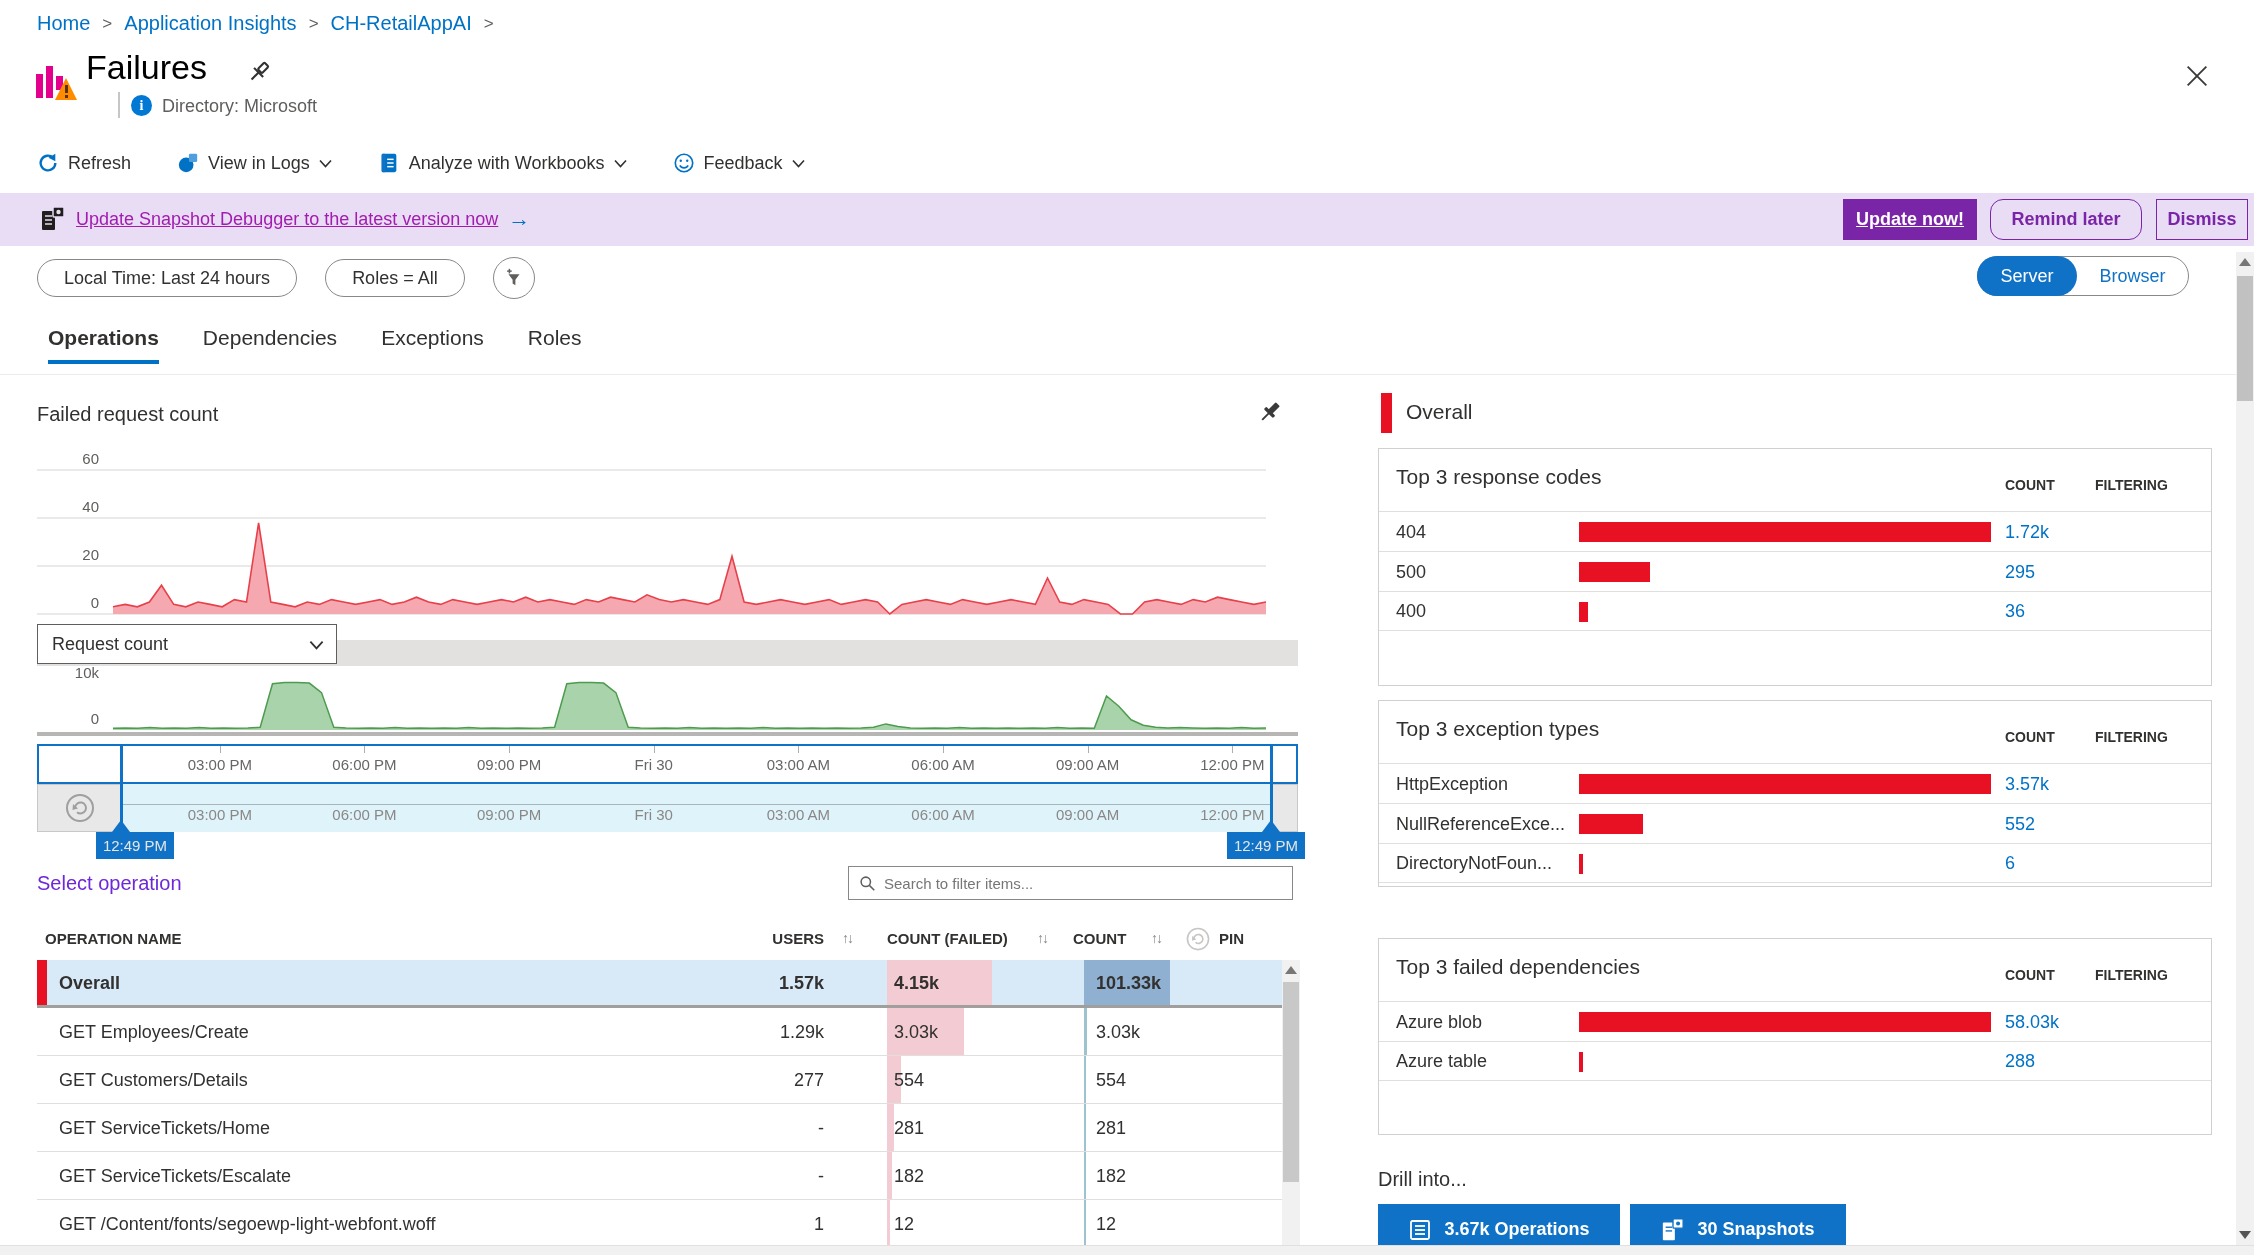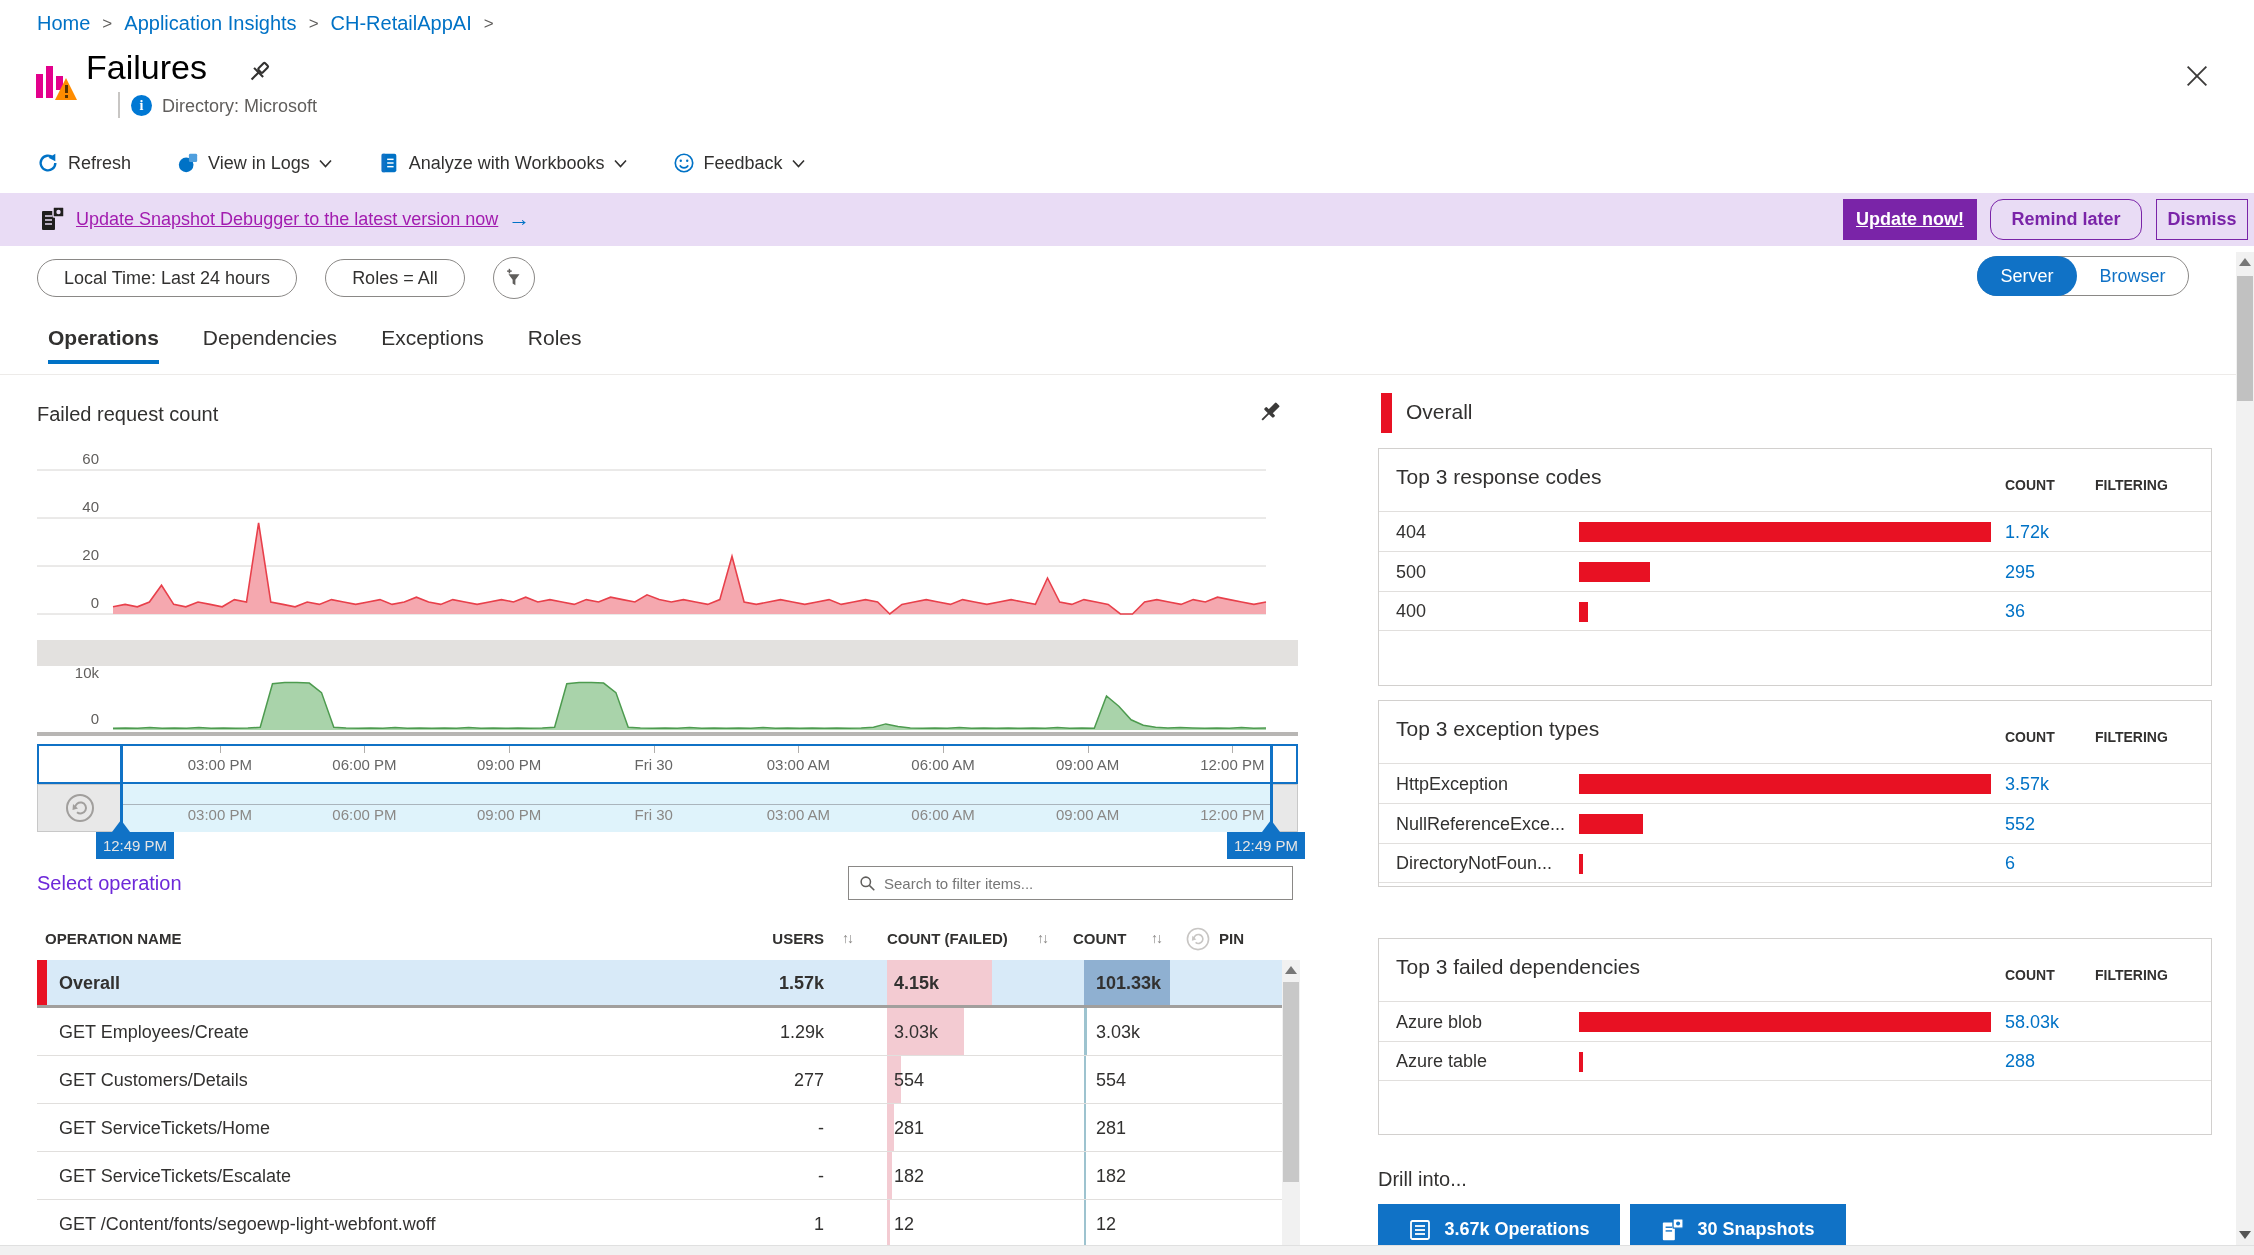--- a/index.html
+++ b/index.html
@@ -274,20 +274,26 @@
     <line class="gridline" x1="0" y1="120" x2="1229" y2="120" stroke="#C8C6C4" stroke-width="2"></line>
     <line class="gridline" x1="0" y1="168" x2="1229" y2="168"></line>
     <text class="ytick" x="62" y="18" text-anchor="end">60</text>
     <text class="ytick" x="62" y="66" text-anchor="end">40</text>
     <text class="ytick" x="62" y="114" text-anchor="end">20</text>
     <text class="ytick" x="62" y="162" text-anchor="end">0</text>
     <polygon class="area" fill="#F5A8AF" points="76,168 76.0,160.8 88.1,158.4 100.3,160.8 112.4,156.0 124.5,139.2 136.7,158.4 148.8,160.8 161.0,156.0 173.1,158.4 185.2,160.8 197.4,153.6 209.5,156.0 221.6,76.8 233.8,156.0 245.9,158.4 258.1,160.8 270.2,156.0 282.3,158.4 294.5,153.6 306.6,156.0 318.7,158.4 330.9,156.0 343.0,153.6 355.1,158.4 367.3,156.0 379.4,151.2 391.6,156.0 403.7,158.4 415.8,153.6 428.0,156.0 440.1,158.4 452.2,156.0 464.4,153.6 476.5,156.0 488.7,151.2 500.8,156.0 512.9,153.6 525.1,156.0 537.2,158.4 549.3,153.6 561.5,156.0 573.6,151.2 585.7,153.6 597.9,156.0 610.0,148.8 622.2,153.6 634.3,156.0 646.4,153.6 658.6,156.0 670.7,158.4 682.8,153.6 695.0,110.4 707.1,156.0 719.3,158.4 731.4,156.0 743.5,153.6 755.7,156.0 767.8,158.4 779.9,156.0 792.1,153.6 804.2,158.4 816.3,156.0 828.5,153.6 840.6,156.0 852.8,168.0 864.9,158.4 877.0,156.0 889.2,153.6 901.3,156.0 913.4,158.4 925.6,153.6 937.7,156.0 949.9,158.4 962.0,156.0 974.1,153.6 986.3,156.0 998.4,158.4 1010.5,132.0 1022.7,156.0 1034.8,158.4 1046.9,153.6 1059.1,156.0 1071.2,158.4 1083.4,168.0 1095.5,168.0 1107.6,156.0 1119.8,153.6 1131.9,156.0 1144.0,158.4 1156.2,153.6 1168.3,156.0 1180.5,151.2 1192.6,153.6 1204.7,156.0 1216.9,158.4 1229.0,156.0 1229,168"></polygon>
     <polyline class="line" fill="none" stroke="#E8404B" stroke-width="1.6" points="76.0,160.8 88.1,158.4 100.3,160.8 112.4,156.0 124.5,139.2 136.7,158.4 148.8,160.8 161.0,156.0 173.1,158.4 185.2,160.8 197.4,153.6 209.5,156.0 221.6,76.8 233.8,156.0 245.9,158.4 258.1,160.8 270.2,156.0 282.3,158.4 294.5,153.6 306.6,156.0 318.7,158.4 330.9,156.0 343.0,153.6 355.1,158.4 367.3,156.0 379.4,151.2 391.6,156.0 403.7,158.4 415.8,153.6 428.0,156.0 440.1,158.4 452.2,156.0 464.4,153.6 476.5,156.0 488.7,151.2 500.8,156.0 512.9,153.6 525.1,156.0 537.2,158.4 549.3,153.6 561.5,156.0 573.6,151.2 585.7,153.6 597.9,156.0 610.0,148.8 622.2,153.6 634.3,156.0 646.4,153.6 658.6,156.0 670.7,158.4 682.8,153.6 695.0,110.4 707.1,156.0 719.3,158.4 731.4,156.0 743.5,153.6 755.7,156.0 767.8,158.4 779.9,156.0 792.1,153.6 804.2,158.4 816.3,156.0 828.5,153.6 840.6,156.0 852.8,168.0 864.9,158.4 877.0,156.0 889.2,153.6 901.3,156.0 913.4,158.4 925.6,153.6 937.7,156.0 949.9,158.4 962.0,156.0 974.1,153.6 986.3,156.0 998.4,158.4 1010.5,132.0 1022.7,156.0 1034.8,158.4 1046.9,153.6 1059.1,156.0 1071.2,158.4 1083.4,168.0 1095.5,168.0 1107.6,156.0 1119.8,153.6 1131.9,156.0 1144.0,158.4 1156.2,153.6 1168.3,156.0 1180.5,151.2 1192.6,153.6 1204.7,156.0 1216.9,158.4 1229.0,156.0"></polyline>
   </svg>
   <div class="xaxis-strip"></div>
+  <div class="metric-dd">
+    <span>Request count</span>
+    <svg width="15" height="10" viewBox="0 0 13 9">
+        <polyline points="1,1.5 6.5,7.5 12,1.5" fill="none" stroke="#323130" stroke-width="1.6"></polyline>
+      </svg>
+  </div>
 
   <svg id="chart2svg" width="1261" height="78" viewBox="0 0 1261 78">
     <text class="ytick" x="62" y="16" text-anchor="end">10k</text>
     <text class="ytick" x="62" y="62" text-anchor="end">0</text>
     <polygon class="area" fill="#A9D3AA" points="76,68 76.0,66.3 88.3,66.0 100.5,66.3 112.8,65.6 125.1,66.3 137.3,66.0 149.6,66.3 161.9,65.6 174.1,66.3 186.4,66.0 198.7,66.3 210.9,66.0 223.2,65.3 235.5,21.8 247.7,20.4 260.0,20.4 272.3,21.1 284.5,30.6 296.8,65.3 309.1,66.0 321.3,66.3 333.6,66.0 345.9,66.3 358.1,65.6 370.4,66.3 382.6,66.0 394.9,66.3 407.2,66.0 419.4,66.3 431.7,65.6 444.0,66.3 456.2,66.0 468.5,66.3 480.8,66.0 493.0,66.3 505.3,66.0 517.6,65.3 529.8,21.8 542.1,20.4 554.4,20.4 566.6,21.1 578.9,30.6 591.2,65.3 603.4,66.0 615.7,66.3 628.0,66.0 640.2,66.3 652.5,65.6 664.8,66.3 677.0,66.0 689.3,66.3 701.6,66.0 713.8,66.3 726.1,65.6 738.4,66.3 750.6,66.0 762.9,66.3 775.2,66.0 787.4,66.3 799.7,66.0 812.0,66.3 824.2,66.0 836.5,65.3 848.8,61.9 861.0,64.6 873.3,66.0 885.6,66.3 897.8,66.0 910.1,66.3 922.4,65.6 934.6,66.3 946.9,66.0 959.1,66.3 971.4,66.0 983.7,66.3 995.9,66.0 1008.2,66.3 1020.5,65.6 1032.7,66.3 1045.0,66.0 1057.3,66.3 1069.5,34.0 1081.8,44.2 1094.1,57.8 1106.3,63.2 1118.6,65.3 1130.9,66.0 1143.1,65.6 1155.4,66.0 1167.7,66.3 1179.9,66.0 1192.2,66.3 1204.5,65.6 1216.7,66.3 1229.0,66.0 1229,68"></polygon>
     <polyline class="line" fill="none" stroke="#4D9B4F" stroke-width="1.5" points="76.0,66.3 88.3,66.0 100.5,66.3 112.8,65.6 125.1,66.3 137.3,66.0 149.6,66.3 161.9,65.6 174.1,66.3 186.4,66.0 198.7,66.3 210.9,66.0 223.2,65.3 235.5,21.8 247.7,20.4 260.0,20.4 272.3,21.1 284.5,30.6 296.8,65.3 309.1,66.0 321.3,66.3 333.6,66.0 345.9,66.3 358.1,65.6 370.4,66.3 382.6,66.0 394.9,66.3 407.2,66.0 419.4,66.3 431.7,65.6 444.0,66.3 456.2,66.0 468.5,66.3 480.8,66.0 493.0,66.3 505.3,66.0 517.6,65.3 529.8,21.8 542.1,20.4 554.4,20.4 566.6,21.1 578.9,30.6 591.2,65.3 603.4,66.0 615.7,66.3 628.0,66.0 640.2,66.3 652.5,65.6 664.8,66.3 677.0,66.0 689.3,66.3 701.6,66.0 713.8,66.3 726.1,65.6 738.4,66.3 750.6,66.0 762.9,66.3 775.2,66.0 787.4,66.3 799.7,66.0 812.0,66.3 824.2,66.0 836.5,65.3 848.8,61.9 861.0,64.6 873.3,66.0 885.6,66.3 897.8,66.0 910.1,66.3 922.4,65.6 934.6,66.3 946.9,66.0 959.1,66.3 971.4,66.0 983.7,66.3 995.9,66.0 1008.2,66.3 1020.5,65.6 1032.7,66.3 1045.0,66.0 1057.3,66.3 1069.5,34.0 1081.8,44.2 1094.1,57.8 1106.3,63.2 1118.6,65.3 1130.9,66.0 1143.1,65.6 1155.4,66.0 1167.7,66.3 1179.9,66.0 1192.2,66.3 1204.5,65.6 1216.7,66.3 1229.0,66.0"></polyline>
     <rect x="0" y="70" width="1261" height="4" fill="#B8B6B4"></rect>
   </svg>
 
   <div class="axis-box"></div>

